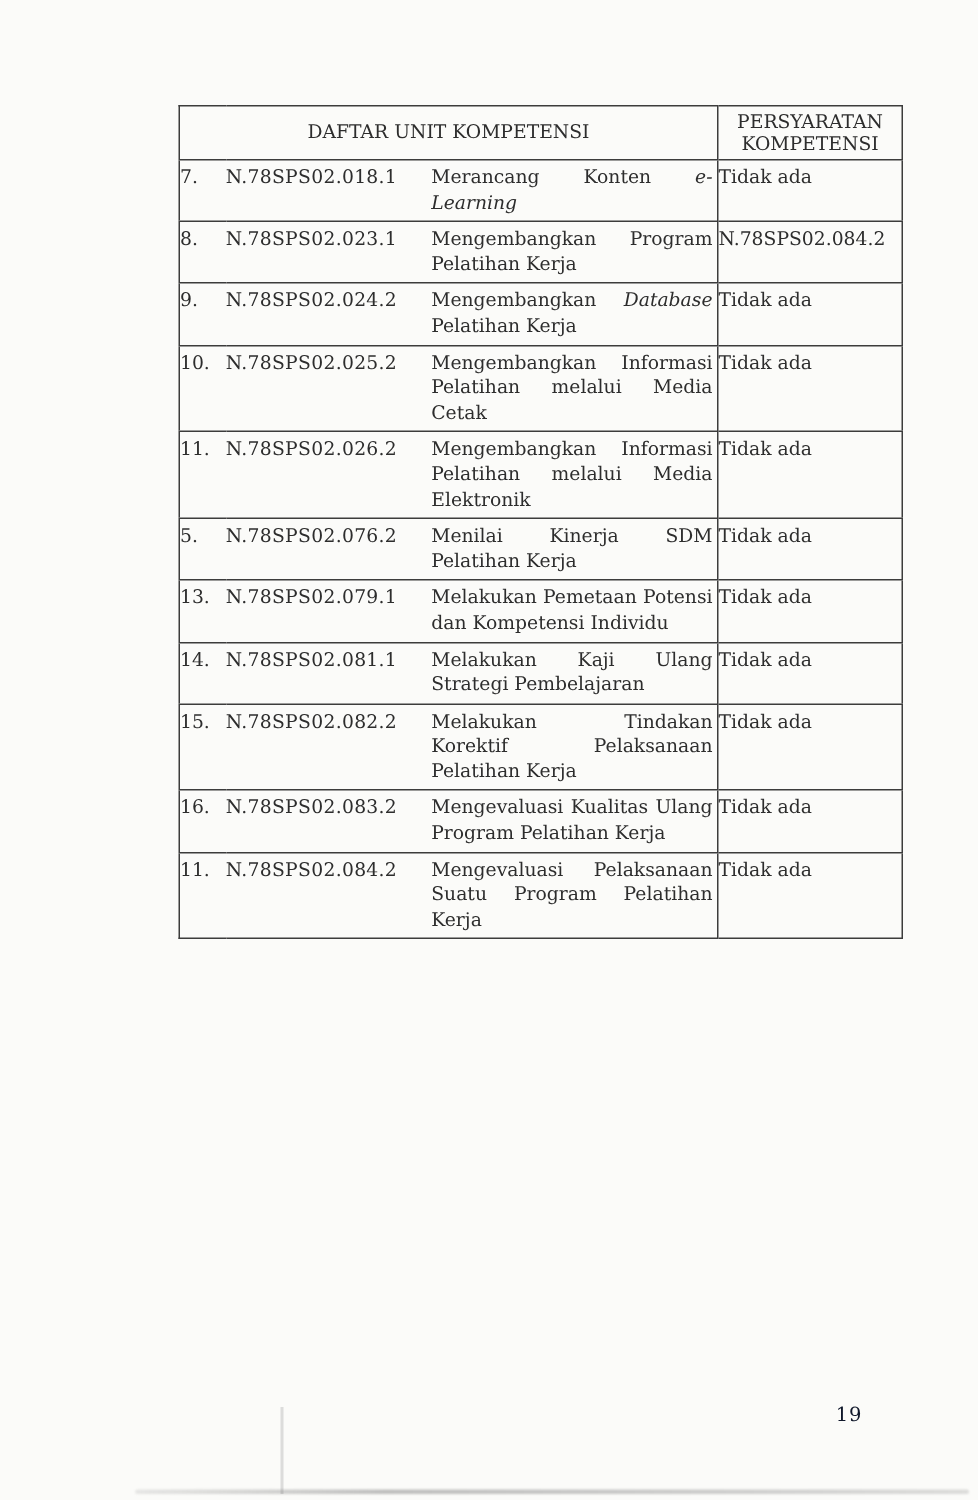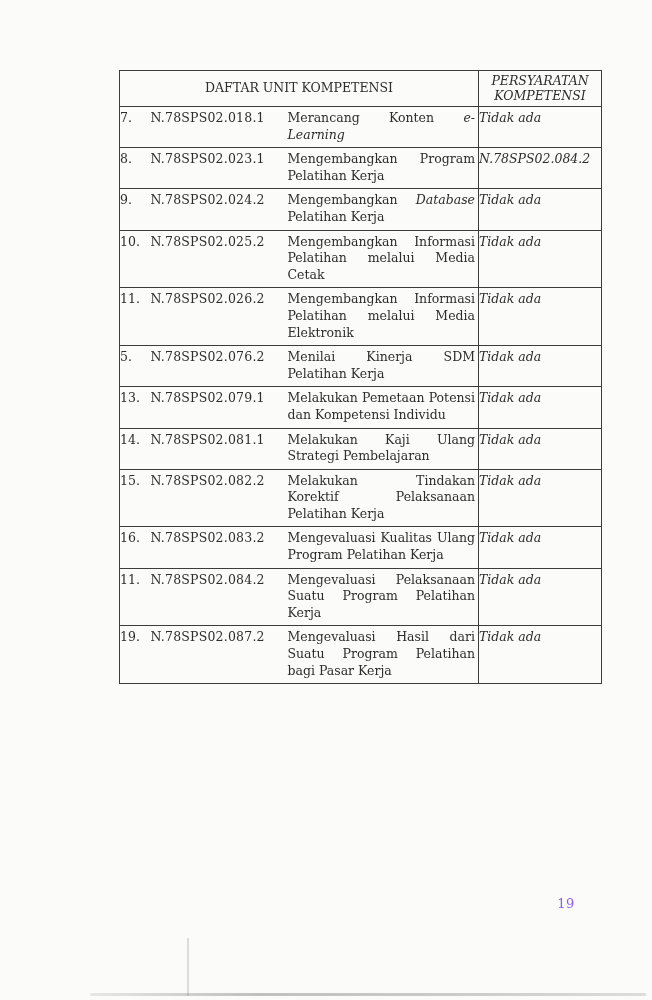--- a/index.html
+++ b/index.html
@@ -40,35 +40,35 @@
     padding: 3px 2px;
     line-height: 14.5px;
     font-size: 12.5px;
   }
   .comp-table tbody td {
     border-top: 1.3px solid var(--border);
     vertical-align: top;
     line-height: 16.6px;
     padding: 3px 3px 4px 0;
   }
-  .comp-table .req-col { border-left: 1.3px solid var(--border); font-style: italic; }
+  .comp-table .req-col { border-left: 1.3px solid var(--border); }
   td.num  { padding-left: 6px; }
   td.code { padding-left: 1px; letter-spacing: 0.2px; margin-left: 35px; }
   td.desc { text-align: justify; padding-right: 5px; }
   td.req  { padding-left: 7px; }
   td.desc i { font-style: italic; }
   .page-number {
     position: absolute;
     left: 548px;
-    top: 896px;
+    top: 936px;
     width: 36px;
     text-align: center;
     font-size: 13px;
     letter-spacing: 0.5px;
-    color: #8b5cf6;
+    color: #0f172a;
   }
   
   .scan-smudge {
     position: absolute;
     left: 90px;
     top: 993px;
     width: 556px;
     height: 3px;
     background: linear-gradient(to right,
       rgba(140,140,140,0.18),
@@ -178,26 +178,20 @@
   </tr>
 
   <tr>
     <td class="num">11.</td>
     <td class="code">N.78SPS02.084.2</td>
     <td class="desc">Mengevaluasi Pelaksanaan Suatu Program Pelatihan Kerja</td>
     <td class="req req-col">Tidak ada</td>
   </tr>
 
 
-  <tr>
-    <td class="num">19.</td>
-    <td class="code">N.78SPS02.087.2</td>
-    <td class="desc">Mengevaluasi Hasil dari Suatu Program Pelatihan bagi Pasar Kerja</td>
-    <td class="req req-col">Tidak ada</td>
-  </tr>
 </tbody>
   </table>
 
   <div class="page-number">19</div>
 
   <div class="scan-vline"></div>
   <div class="scan-smudge"></div>
 
 </div>
 

